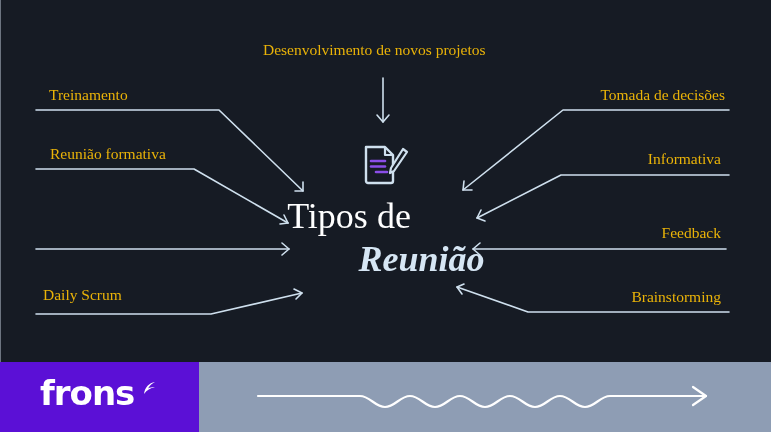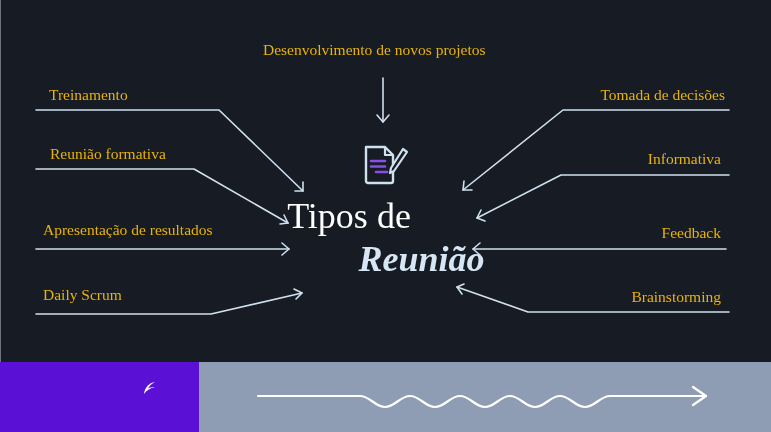--- a/index.html
+++ b/index.html
@@ -67,21 +67,20 @@
     <g>
       <polyline points="728,312 527,312 456,287"></polyline>
       <polyline points="463,284 456,287 461,294"></polyline>
     </g>
   </svg>
 
   <div class="lbl" style="left:262px;top:42px;">Desenvolvimento de novos projetos</div>
 
   <div class="lbl" style="left:48px;top:87px;text-align:center;">Treinamento</div>
   <div class="lbl" style="left:49px;top:146px;font-family:Liberation Serif, serif;">Reunião formativa</div>
-  <div class="lbl" style="left:42px;top:222px;">Apresentação de resultados</div>
   <div class="lbl" style="left:42px;top:287px;">Daily Scrum</div>
 
   <div class="lbl r" style="right:46px;top:87px;">Tomada de decisões</div>
   <div class="lbl r" style="right:50px;top:151px;margin-left:8px;">Informativa</div>
   <div class="lbl r" style="right:50px;top:225px;">Feedback</div>
   <div class="lbl r" style="right:50px;top:289px;margin-left:32px;">Brainstorming</div>
 
   <svg class="doc-icon" width="48" height="42" viewBox="0 0 48 42">
     <path d="M3 3 H22 L30 11 V37 A2 2 0 0 1 28 39 H5 A2 2 0 0 1 3 37 Z" fill="none" stroke="#cfe0ee" stroke-width="2.4" stroke-linejoin="round"></path>
     <path d="M22 3 V11 H30" fill="none" stroke="#cfe0ee" stroke-width="2.2" stroke-linejoin="round"></path>
@@ -90,20 +89,21 @@
     <line x1="13" y1="28" x2="24" y2="28" stroke="#8a4ee8" stroke-width="2.6" stroke-linecap="round"></line>
     <path d="M40 5 L44 8 L31 27 L27 29 L28 24 Z" fill="#161b24" stroke="#cfe0ee" stroke-width="2.2" stroke-linejoin="round"></path>
   </svg>
 
   <div class="title1">Tipos de</div>
   <div class="title2">Reunião</div>
 </div>
 
 <div class="footer">
   <div class="brand">
+    <div class="brand-name">frons</div>
     <svg class="leaf" width="14" height="14" viewBox="0 0 14 14">
       <path d="M12 0 C6 1 2 5 1 12 C4 8 7 6 12 5 C9 5 7 5.5 5 6.5 C7 3 9 1.5 12 0 Z" fill="#ffffff"></path>
     </svg>
   </div>
   <div class="band">
     <svg width="572" height="70" viewBox="0 0 572 70" fill="none" stroke="#ffffff" stroke-width="2.2" stroke-linecap="round" stroke-linejoin="round">
       <path d="M59 34 H161
                C171 34 176 45 186 45 C196 45 201 34 211 34
                C221 34 226 45 236 45 C246 45 251 34 261 34
                C271 34 276 45 286 45 C296 45 301 34 311 34

